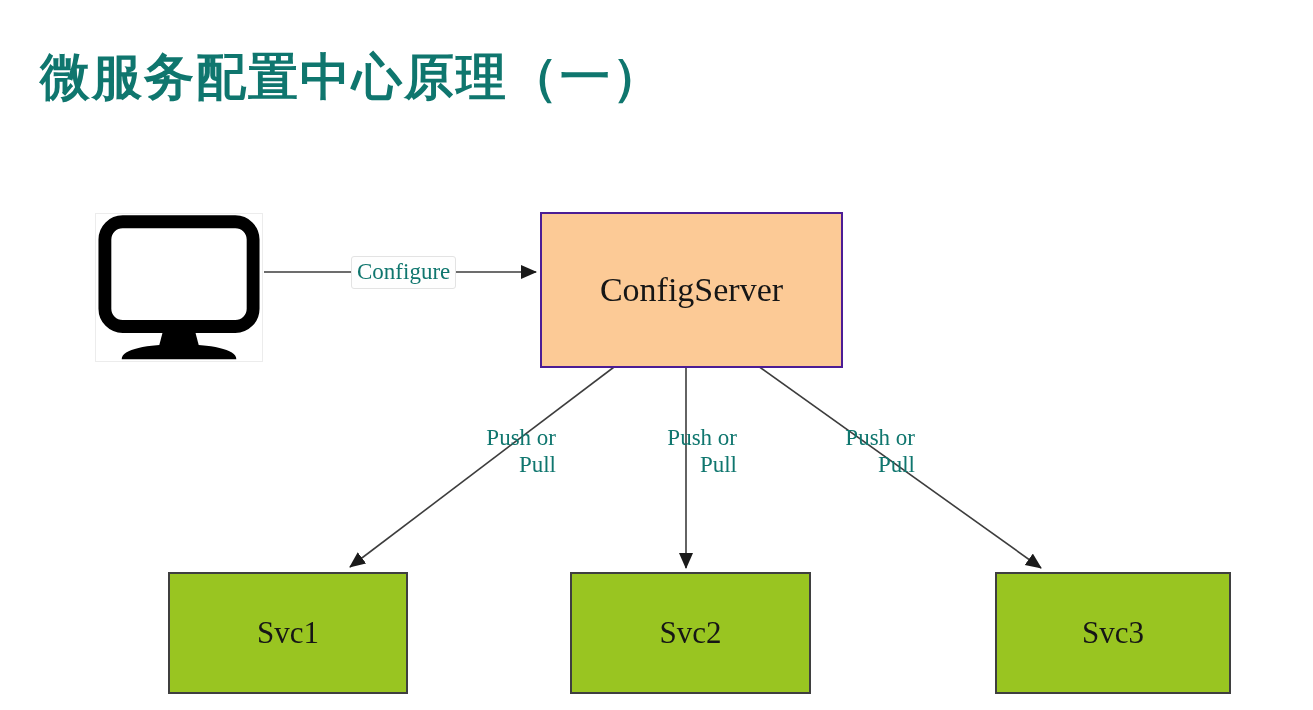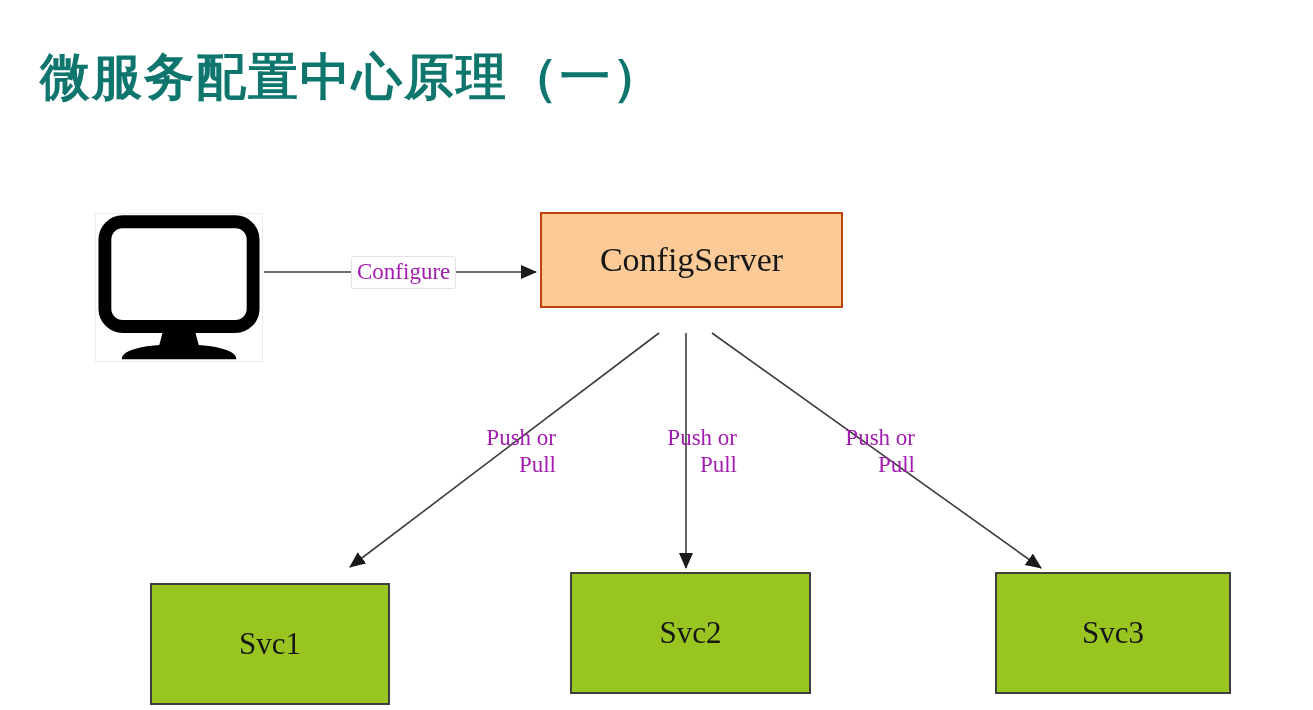--- a/index.html
+++ b/index.html
@@ -52,42 +52,42 @@
     align-items: center;
     justify-content: center;
     font-family: "Liberation Serif", "DejaVu Serif", serif;
     color: #161616;
   }
 
   .config-server {
     left: 540px;
     top: 212px;
     width: 303px;
-    height: 96px;
+    height: 156px;
     background: #FCCA96;
-    border: 2px solid #c2410c;
+    border: 2px solid #4c1d95;
     font-size: 34px;
   }
 
   .svc {
     width: 240px;
     height: 122px;
     top: 572px;
     background: #99C521;
     border: 2px solid #3f3f3f;
     font-size: 31px;
   }
-  .svc1 { left: 150px; margin-top: 11px; }
+  .svc1 { left: 168px; }
   .svc2 { left: 570px; width: 241px; align-items: center; }
   .svc3 { left: 995px; width: 236px; }
 
   .edge-label {
     position: absolute;
     font-family: "Liberation Serif", "DejaVu Serif", serif;
-    color: #a21caf;
+    color: #0f766e;
   }
 
   .configure-label {
     left: 351px;
     top: 256px;
     padding: 2px 5px 3px 5px;
     background: #fefefe;
     border: 1px solid #e3e3e3;
     border-radius: 3px;
     font-size: 23px;

